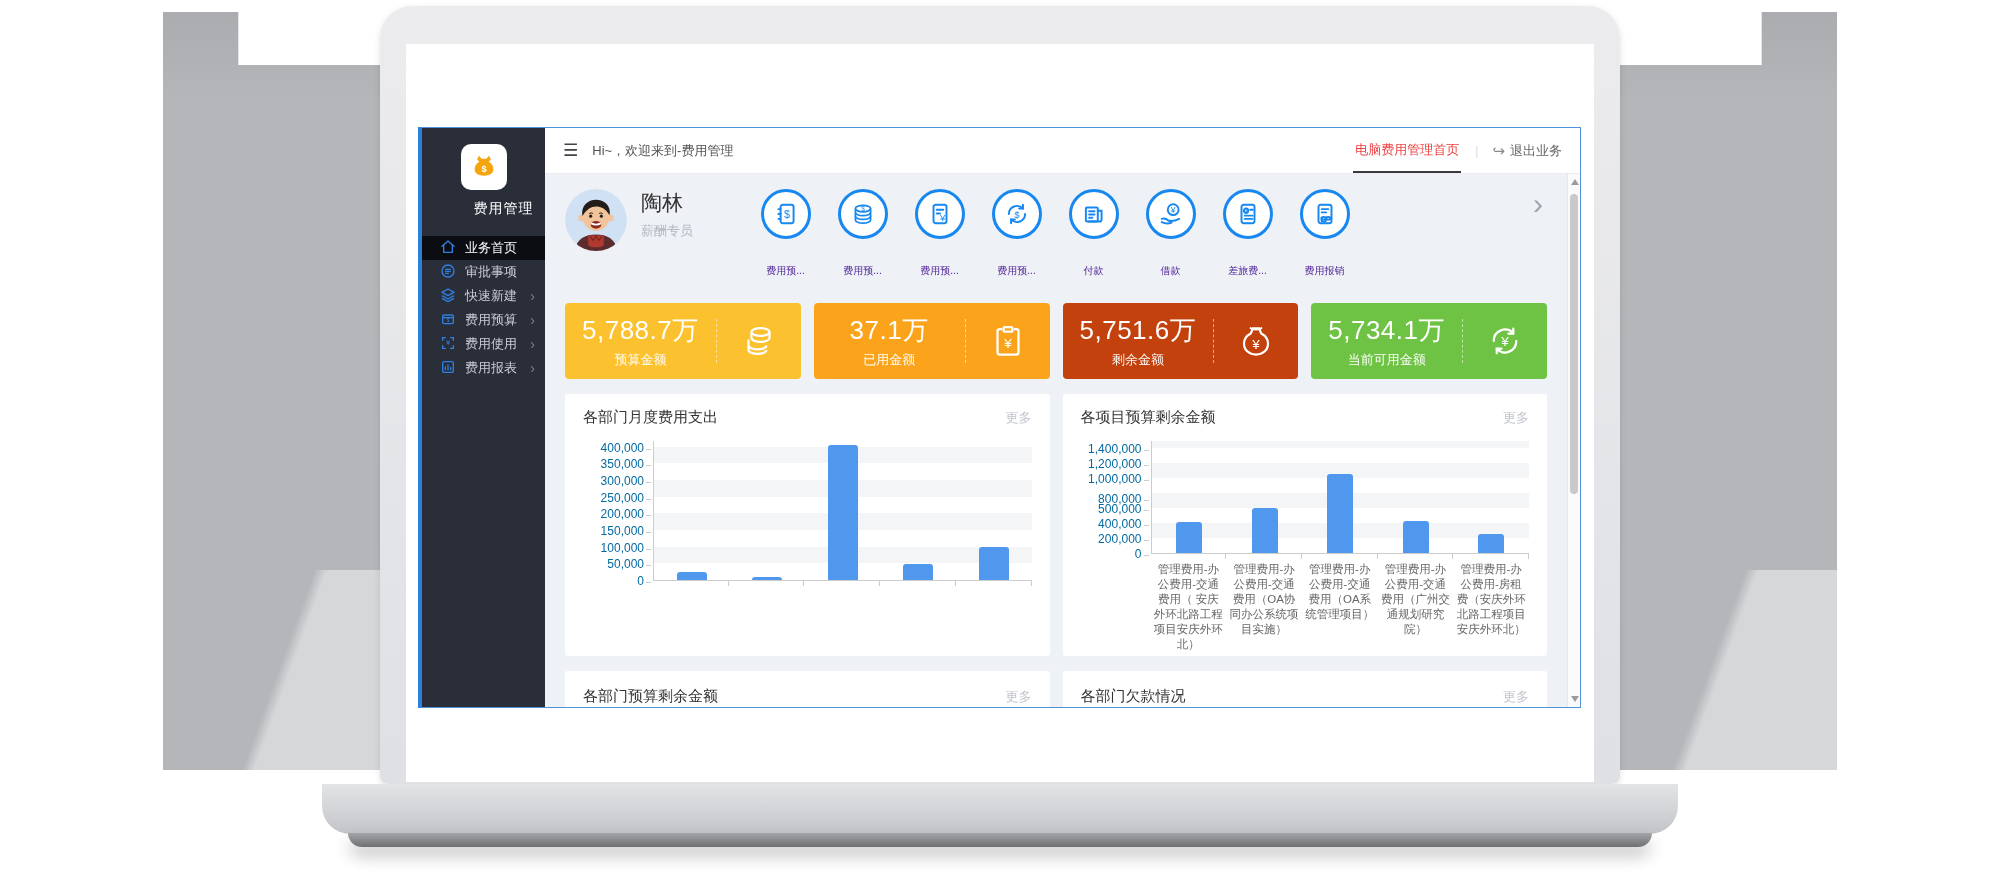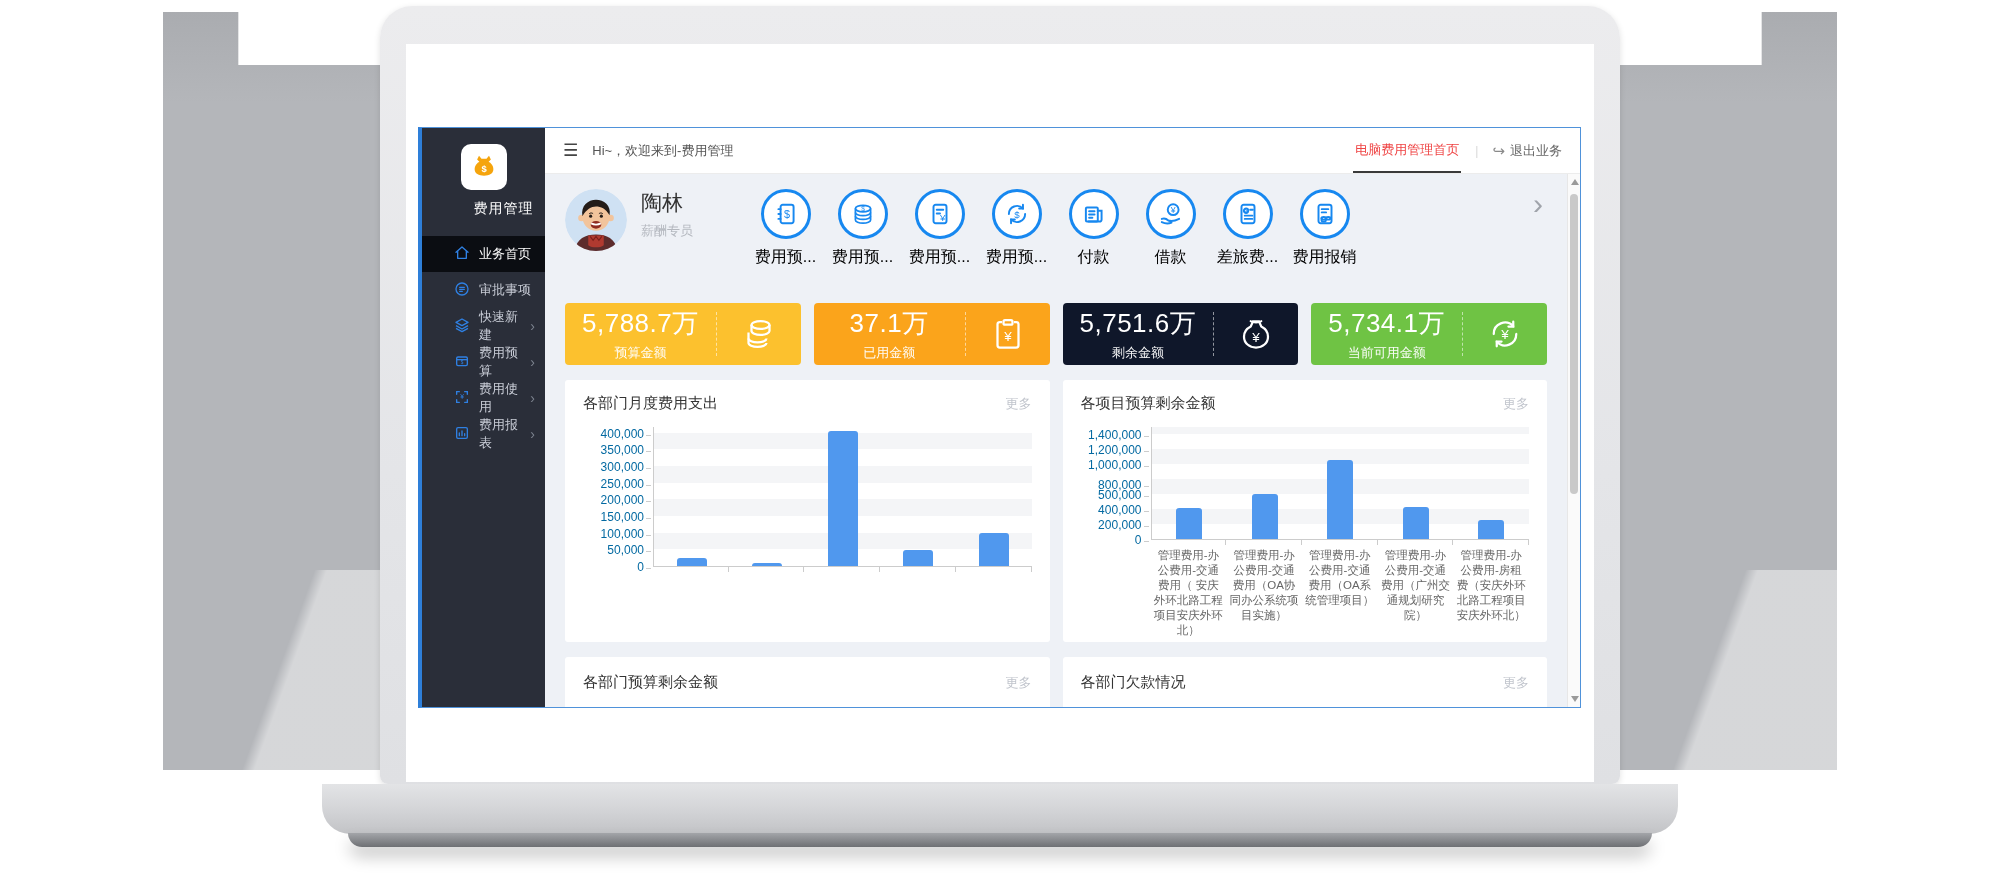--- a/index.html
+++ b/index.html
@@ -31,21 +31,21 @@
   .dashboard { position:absolute; left:418px; top:127px; width:1163px; height:581px;
     display:flex; background:#fff; overflow:hidden;
     border:1px solid #4f92da; border-left:4px solid #2e7fd9; }
 
   
   .sidebar { width:123px; background:#2a2e39; flex:none; color:#c9cdd7; padding-top:14px; }
   .logo-box { width:46px; height:46px; background:#fff; border-radius:10px; margin:2px auto 0;
     display:flex; align-items:center; justify-content:center; }
   .app-name { text-align:center; color:#fff; font-size:14px; letter-spacing:1px; margin-top:10px;padding-left:40px; }
   .menu { margin-top:18px; }
-  .menu-item { height:36px; display:flex; align-items:center; padding:0 10px 0 32px;
+  .menu-item { height:24px; display:flex; align-items:center; padding:0 10px 0 18px;
     font-size:13px; color:#c9cdd7; cursor:pointer; }
   .menu-item.active { background:#0b0d12; color:#fff; }
   .menu-item svg { width:16px; height:16px; flex:none; margin-right:9px; color:#2f80e3; }
   .menu-item .arrow { margin-left:auto; color:#7c828e; font-size:14px; line-height:1; }
 
   
   .main { flex:1; display:flex; flex-direction:column; min-width:0; position:relative; }
   .topbar { height:46px; background:#fff; display:flex; align-items:center;
     padding:0 18px; flex:none; border-bottom:1px solid #ececec; }
   .hamburger { color:#444; font-size:17px; cursor:pointer; }
@@ -73,27 +73,27 @@
   .profile-row { height:104px; display:flex; align-items:flex-start; }
   .avatar { width:62px; height:62px; border-radius:50%; overflow:hidden; flex:none; cursor:pointer; }
   .who { margin-left:14px; width:100px; flex:none; }
   .who .name { font-size:21px; color:#333; }
   .who .role { font-size:13px; color:#b4b8bf; margin-top:5px; }
   .actions { display:flex; margin-left:6px; }
   .action { width:77px; text-align:center; cursor:pointer; }
   .action .ring { width:50px; height:50px; border:3px solid #1788f0; border-radius:50%;
     margin:0 auto; background:#fff; display:flex; align-items:center; justify-content:center; }
   .action .ring svg { width:26px; height:26px; color:#1788f0; }
-  .action .lbl { margin-top:8px; font-size:16px; color:#000000; white-space:nowrap; }
+  .action .lbl { margin-top:25px; font-size:10px; color:#4c1d95; white-space:nowrap; }
   .actions-next { margin-left:auto; color:#a0a4ab; font-size:30px; font-weight:200;
     cursor:pointer; line-height:1; padding:0 4px; }
 
   
   .stat-row { display:flex; gap:13px; margin-top:10px; }
-  .stat-card { flex:1; height:62px; border-radius:4px; color:#fff; display:flex; align-items:center; }
+  .stat-card { flex:1; height:76px; border-radius:4px; color:#fff; display:flex; align-items:center; }
   .stat-left { flex:1; text-align:center; }
   .stat-value { font-size:26px; letter-spacing:.5px; }
   .stat-label { font-size:13px; margin-top:3px; opacity:.96; }
   .stat-sep { width:0; border-left:1px dashed rgba(255,255,255,.55); height:44px; }
   .stat-icon { width:84px; display:flex; align-items:center; justify-content:center; }
   .stat-icon svg { width:36px; height:36px; color:#fff; }
 
   
   .chart-row { display:flex; gap:13px; margin-top:15px; }
   .card { background:#fff; border-radius:3px; flex:1; min-width:0; }
@@ -352,21 +352,21 @@
             </div>
             <div class="stat-sep"></div>
             <div class="stat-icon">
                 <svg viewBox="0 0 24 24" fill="none" stroke="currentColor" stroke-width="1.5">
                   <path d="M8 4H6.5A1.5 1.5 0 0 0 5 5.5v14A1.5 1.5 0 0 0 6.5 21h11a1.5 1.5 0 0 0 1.5-1.5v-14A1.5 1.5 0 0 0 17.5 4H16"></path>
                   <rect x="9" y="2.8" width="6" height="3" rx="1"></rect>
                   <text x="12" y="16.5" font-size="9" fill="currentColor" stroke="none" text-anchor="middle">¥</text>
                 </svg>
               </div>
           </div>
-          <div class="stat-card" style="background: #0f172a; align-items: center;">
+          <div class="stat-card" style="background: #c2410c; align-items: center;">
             <div class="stat-left">
               <div class="stat-value">5,751.6万</div>
               <div class="stat-label">剩余金额</div>
             </div>
             <div class="stat-sep"></div>
             <div class="stat-icon">
                 <svg viewBox="0 0 24 24" fill="none" stroke="currentColor" stroke-width="1.5">
                   <path d="M10 3.5h4L15.5 7c3 1.5 4.5 4 4.5 6.8 0 4.3-3.6 7.2-8 7.2s-8-2.9-8-7.2C4 11 5.5 8.5 8.5 7z"></path>
                   <path d="M8.5 3.5c1.2 1 5.8 1 7 0" stroke-linecap="round"></path>
                   <text x="12" y="17" font-size="9" fill="currentColor" stroke="none" text-anchor="middle">¥</text>

